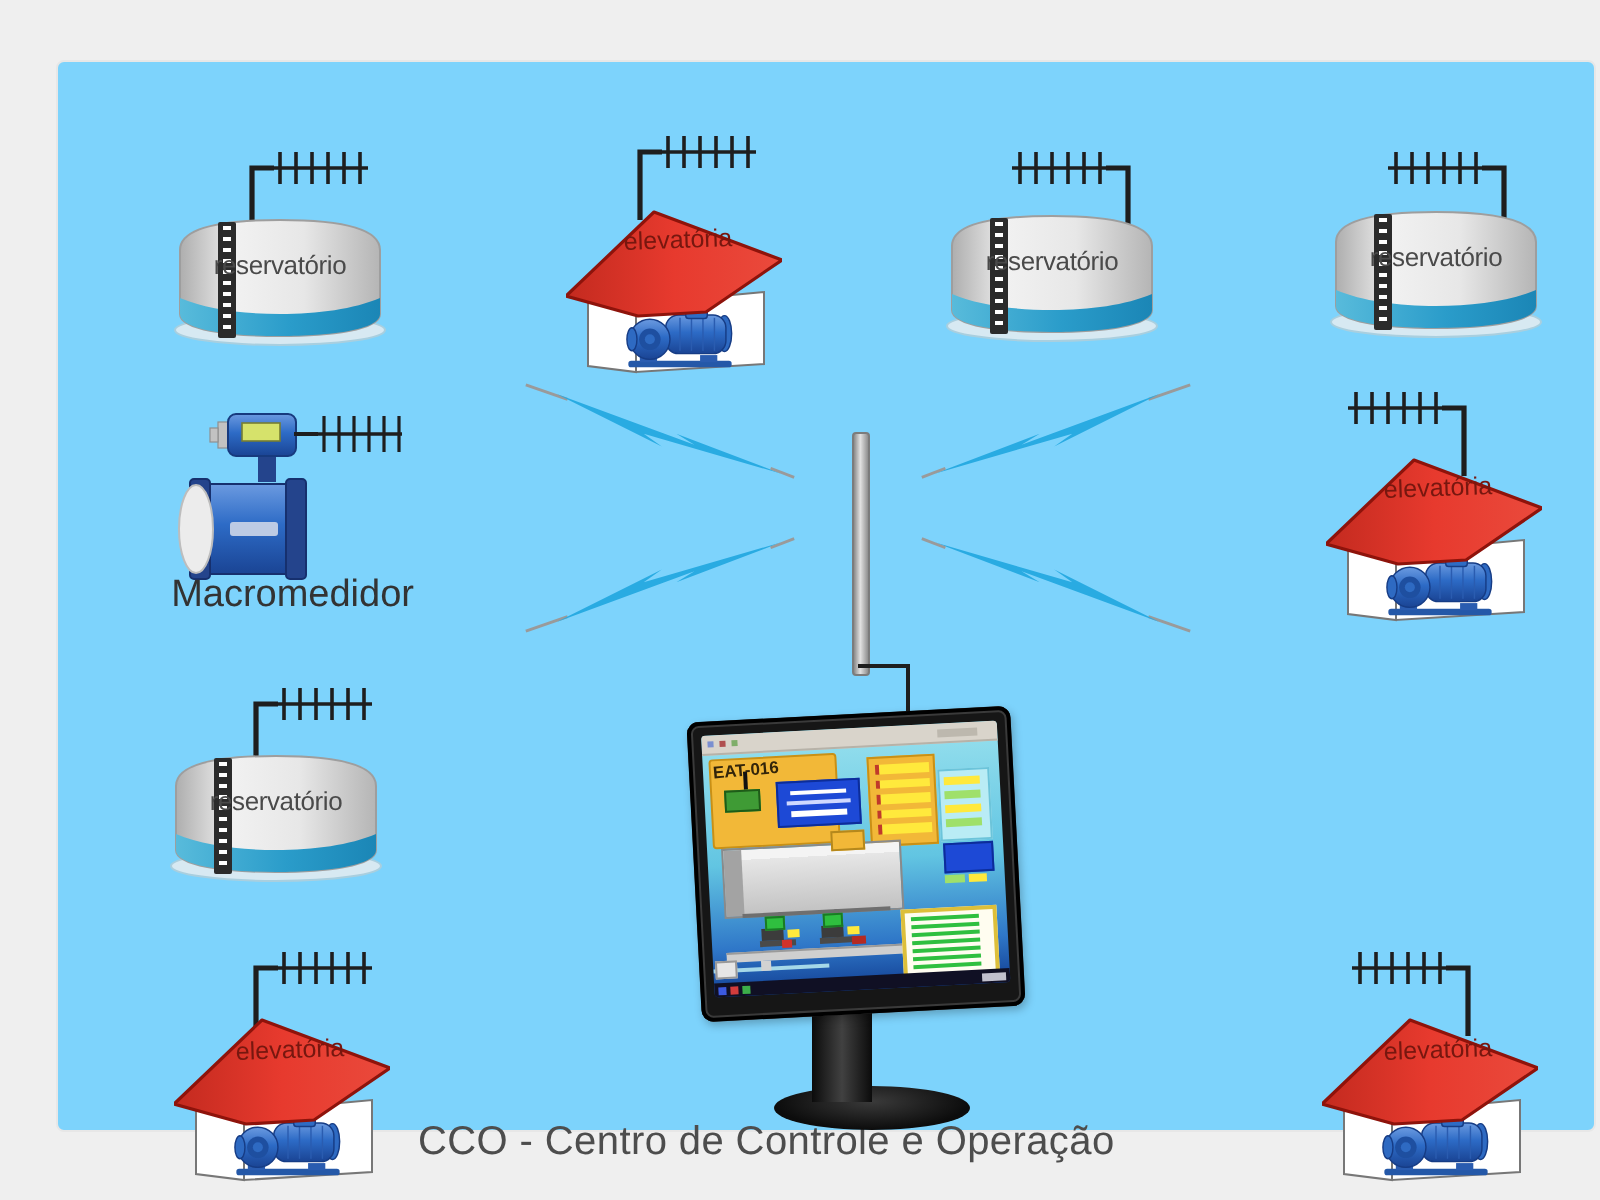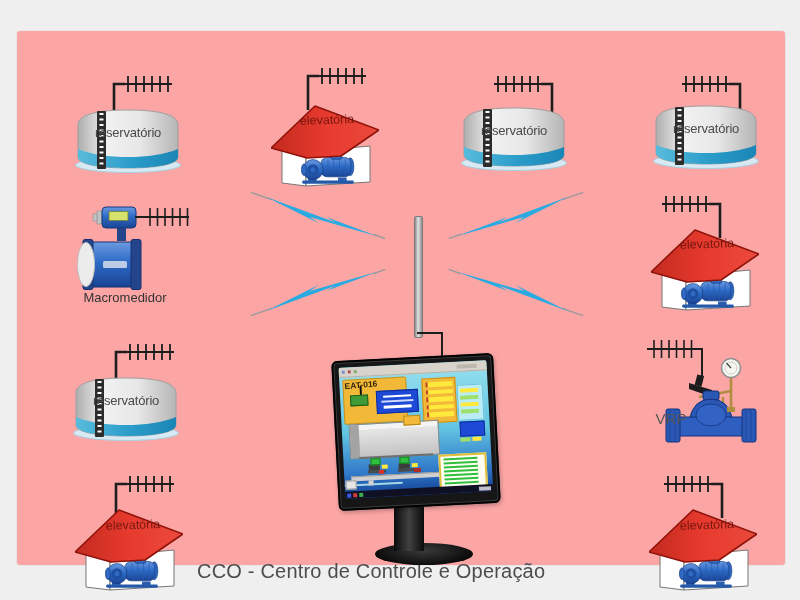--- a/index.html
+++ b/index.html
@@ -1,23 +1,23 @@
 <!DOCTYPE html>
 <html><head>
 <meta charset="utf-8">
 <style>
   html,body{margin:0;padding:0;background:#efefef;font-family:"Liberation Sans",sans-serif;}
   .stage{position:relative;width:800px;height:600px;background:#efefef;overflow:hidden;}
-  .card{position:absolute;left:16px;top:30px;width:768px;height:534px;background:#fca5a5;border:1px solid #e7e7e7;border-radius:4px;}
+  .card{position:absolute;left:28px;top:30px;width:768px;height:534px;background:#7dd3fc;border:1px solid #e7e7e7;border-radius:4px;}
   .abs{position:absolute;}
   .node{position:absolute;}
   i{display:block;position:absolute;font-style:normal;}
   .tank-label{font-size:13px;line-height:14px;color:#4a4a4a;text-align:center;letter-spacing:-0.2px;}
   .house-label{font-size:12.5px;line-height:13px;color:#77170f;text-align:center;transform:rotate(-2deg);}
-  .meter-label{font-size:13px;line-height:14px;color:#333;text-align:center;}
+  .meter-label{font-size:19px;line-height:14px;color:#333;text-align:right;}
   .vrp-label{font-size:15px;line-height:15px;color:#555;text-align:center;}
   .caption{position:absolute;left:180px;top:529px;width:440px;text-align:left;font-size:20px;color:#4d4d4d;letter-spacing:0.2px;}
   .wire{background:#1e1e1e;position:absolute;}
   .mast{position:absolute;left:397px;top:185px;width:7px;height:120px;border-radius:2px;
         background:linear-gradient(90deg,#8a8a8a,#e2e2e2 45%,#8f8f8f);border:0.5px solid #7c7c7c;}
   
   .monitor-screen{position:absolute;left:318px;top:326px;width:162px;height:150px;background:#161616;
         border-radius:6px;transform:rotate(-3deg);box-shadow:inset 0 0 0 2px #000,inset 0 0 0 3px #3a3a3a,1px 2px 4px rgba(0,0,0,.25);z-index:5;}
   .scada{position:absolute;left:7px;top:7px;right:7px;bottom:12px;overflow:hidden;border-radius:2px;
         background:linear-gradient(180deg,#8fdcec 8%,#62c5e2 50%,#2f77c8 82%,#123f93 100%);}
@@ -224,31 +224,20 @@
     <div class="node" style="left:40px;top:306px;width:170px;height:130px">
       <svg class="abs" style="left:54px;top:6px;width:64px;height:44px">
           <use href="#yagiL"></use>
         </svg>
       <svg class="abs" style="left:16px;top:38px;width:106px;height:66px">
           <use href="#tank"></use>
         </svg>
       <span class="abs tank-label" style="left:16px;top:57px;width:106px">reservatório</span>
     </div>
 
-    <div class="node" style="left:620px;top:300px;width:150px;height:120px">
-      <svg class="abs" style="left:10px;top:8px;width:48px;height:20px">
-          <use href="#yagiP"></use>
-        </svg>
-      <i class="wire" style="left:56px;top:17px;width:10px;height:2px"></i>
-      <i class="wire" style="left:64px;top:17px;width:2px;height:28px"></i>
-      <svg class="abs" style="left:28px;top:20px;width:92px;height:92px">
-          <use href="#valve"></use>
-        </svg>
-      <span class="abs vrp-label" style="left:10px;top:80px;width:48px">VRP</span>
-    </div>
 
     <div class="node" style="left:52px;top:440px;width:130px;height:130px">
       <svg class="abs" style="left:42px;top:4px;width:64px;height:44px">
           <use href="#yagiL"></use>
         </svg>
       <svg class="abs" style="left:6px;top:34px;width:108px;height:86px">
           <use href="#house"></use>
         </svg>
       <span class="abs house-label" style="left:28px;top:48px;width:72px;z-index:2">elevatória</span>
     </div>

